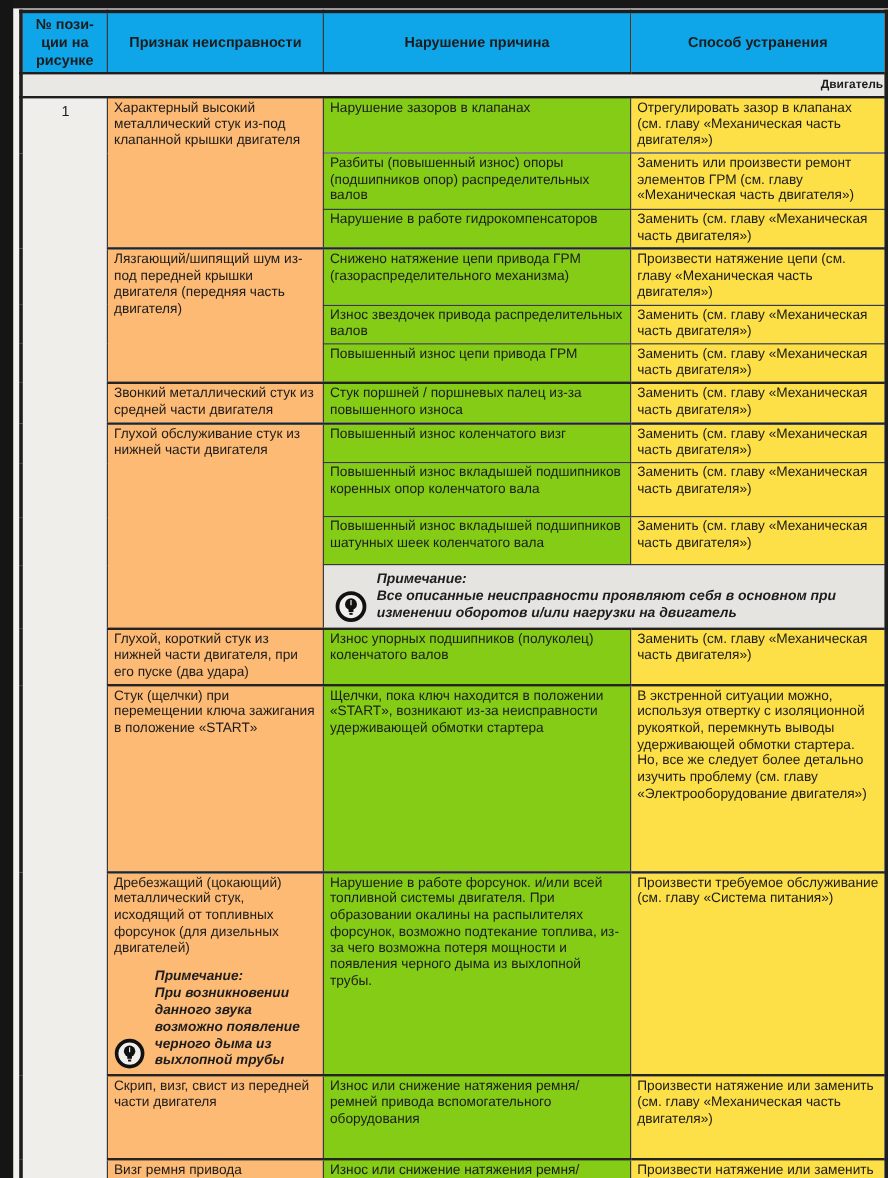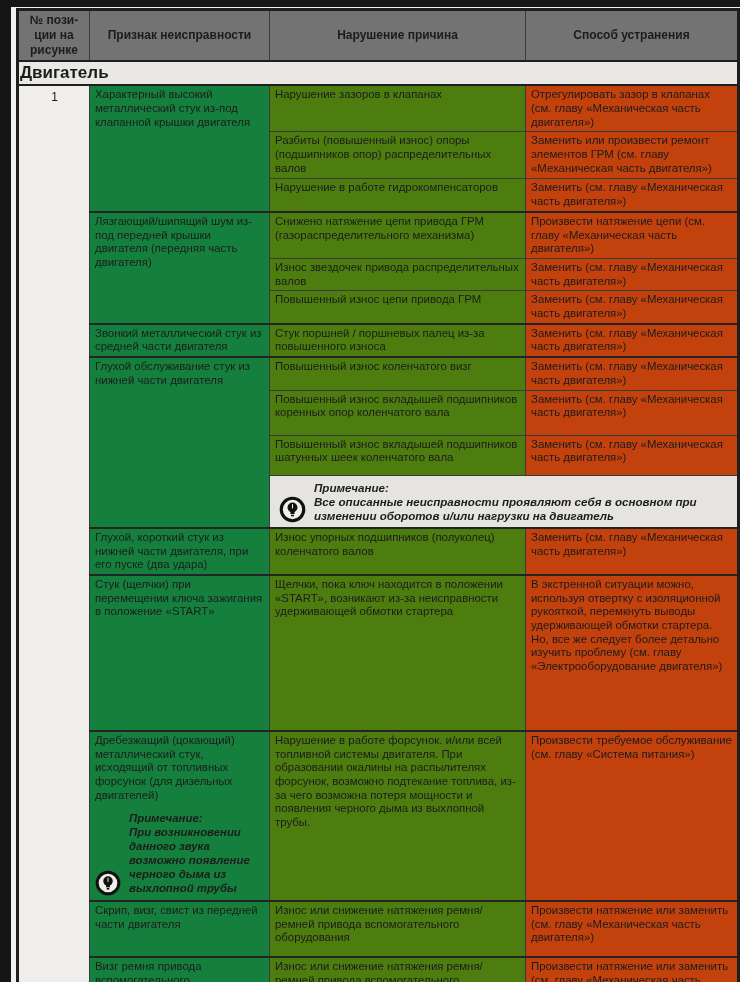--- a/index.html
+++ b/index.html
@@ -20,34 +20,34 @@
   .c1{width:72px;} .c2{width:180px;} .c3{width:256px;} .c4{width:213px;}
 
   td,th{
     border:1.4px solid #3a3a3a;
     vertical-align:top;
     padding:2px 4px 2px 5px;
     font-size:11.4px;line-height:1.2;
     overflow:hidden;
   }
   tr.hdr th{
-    background:#737373;font-weight:bold;text-align:center;vertical-align:middle;
+    background:#0ea5e9;font-weight:bold;text-align:center;vertical-align:middle;
     font-size:12px;line-height:1.25;white-space:pre-line;
     border-bottom:2.5px solid #1e1e1e;padding:2px;
   }
   tr.section td{
-    background:#e9e8e4;font-weight:bold;text-align:left;
-    font-size:17px;padding:1px;
+    background:#e9e8e4;font-weight:bold;text-align:right;
+    font-size:10px;padding:1px;
     border-top:2.5px solid #1e1e1e;border-bottom:2.5px solid #1e1e1e;
     vertical-align:middle;
   }
   td.pos{background:#efeeea;text-align:center;font-size:12px;padding-top:4px;}
-  td.sym{background:#15803d;}
-  td.cause{background:#4d7c0f;}
-  td.rem{background:#c2410c;}
+  td.sym{background:#fdba74;}
+  td.cause{background:#84cc16;}
+  td.rem{background:#fde047;}
   td.note-cell{background:#e5e4e0;}
   tr.gt td{border-top:2.4px solid #242424;}
 
   .note{display:flex;gap:8px;align-items:flex-end;padding:3px 2px 2px 4px;}
   .note svg{flex:0 0 auto;margin-top:1px;}
   .note-text{font-weight:bold;font-style:italic;white-space:pre-line;font-size:11.6px;line-height:1.22;}
   .sym-note{margin-top:7px;padding-left:0;}
   .sym-note .note-text{font-size:11.4px;}
 </style>
 </head>
@@ -168,21 +168,21 @@
             <line x1="12" y1="7.2" x2="12" y2="11" stroke="#f0efeb" stroke-width="0.9"></line>
           </svg>
           <div class="note-text">Примечание:
 При возникновении данного звука возможно появление черного дыма из выхлопной трубы</div>
         </div>
       </td>
       <td class="cause">Нарушение в работе форсунок. и/или всей топливной системы двигателя. При образовании окалины на распылителях форсунок, возможно подтекание топлива, из-за чего возможна потеря мощности и появления черного дыма из выхлопной трубы.</td>
       <td class="rem">Произвести требуемое обслуживание (см. главу «Система питания»)</td>
     </tr>
 
-    <tr class="gt" style="height:56px">
+    <tr class="gt" style="height:70px">
       <td class="sym">Скрип, визг, свист из передней части двигателя</td>
       <td class="cause">Износ или снижение натяжения ремня/ремней привода вспомогательного оборудования</td>
       <td class="rem">Произвести натяжение или заменить (см. главу «Механическая часть двигателя»)</td>
     </tr>
 
     <tr class="gt" style="height:79px">
       <td class="sym">Визг ремня привода вспомогательного оборудования при повороте рулевого колеса (в отдельных случаях до упора)</td>
       <td class="cause">Износ или снижение натяжения ремня/ремней привода вспомогательного оборудования (для автомобилей с гидравлическим усилителем рулевого управления)</td>
       <td class="rem">Произвести натяжение или заменить (см. главу «Механическая часть двигателя»)</td>
     </tr>

